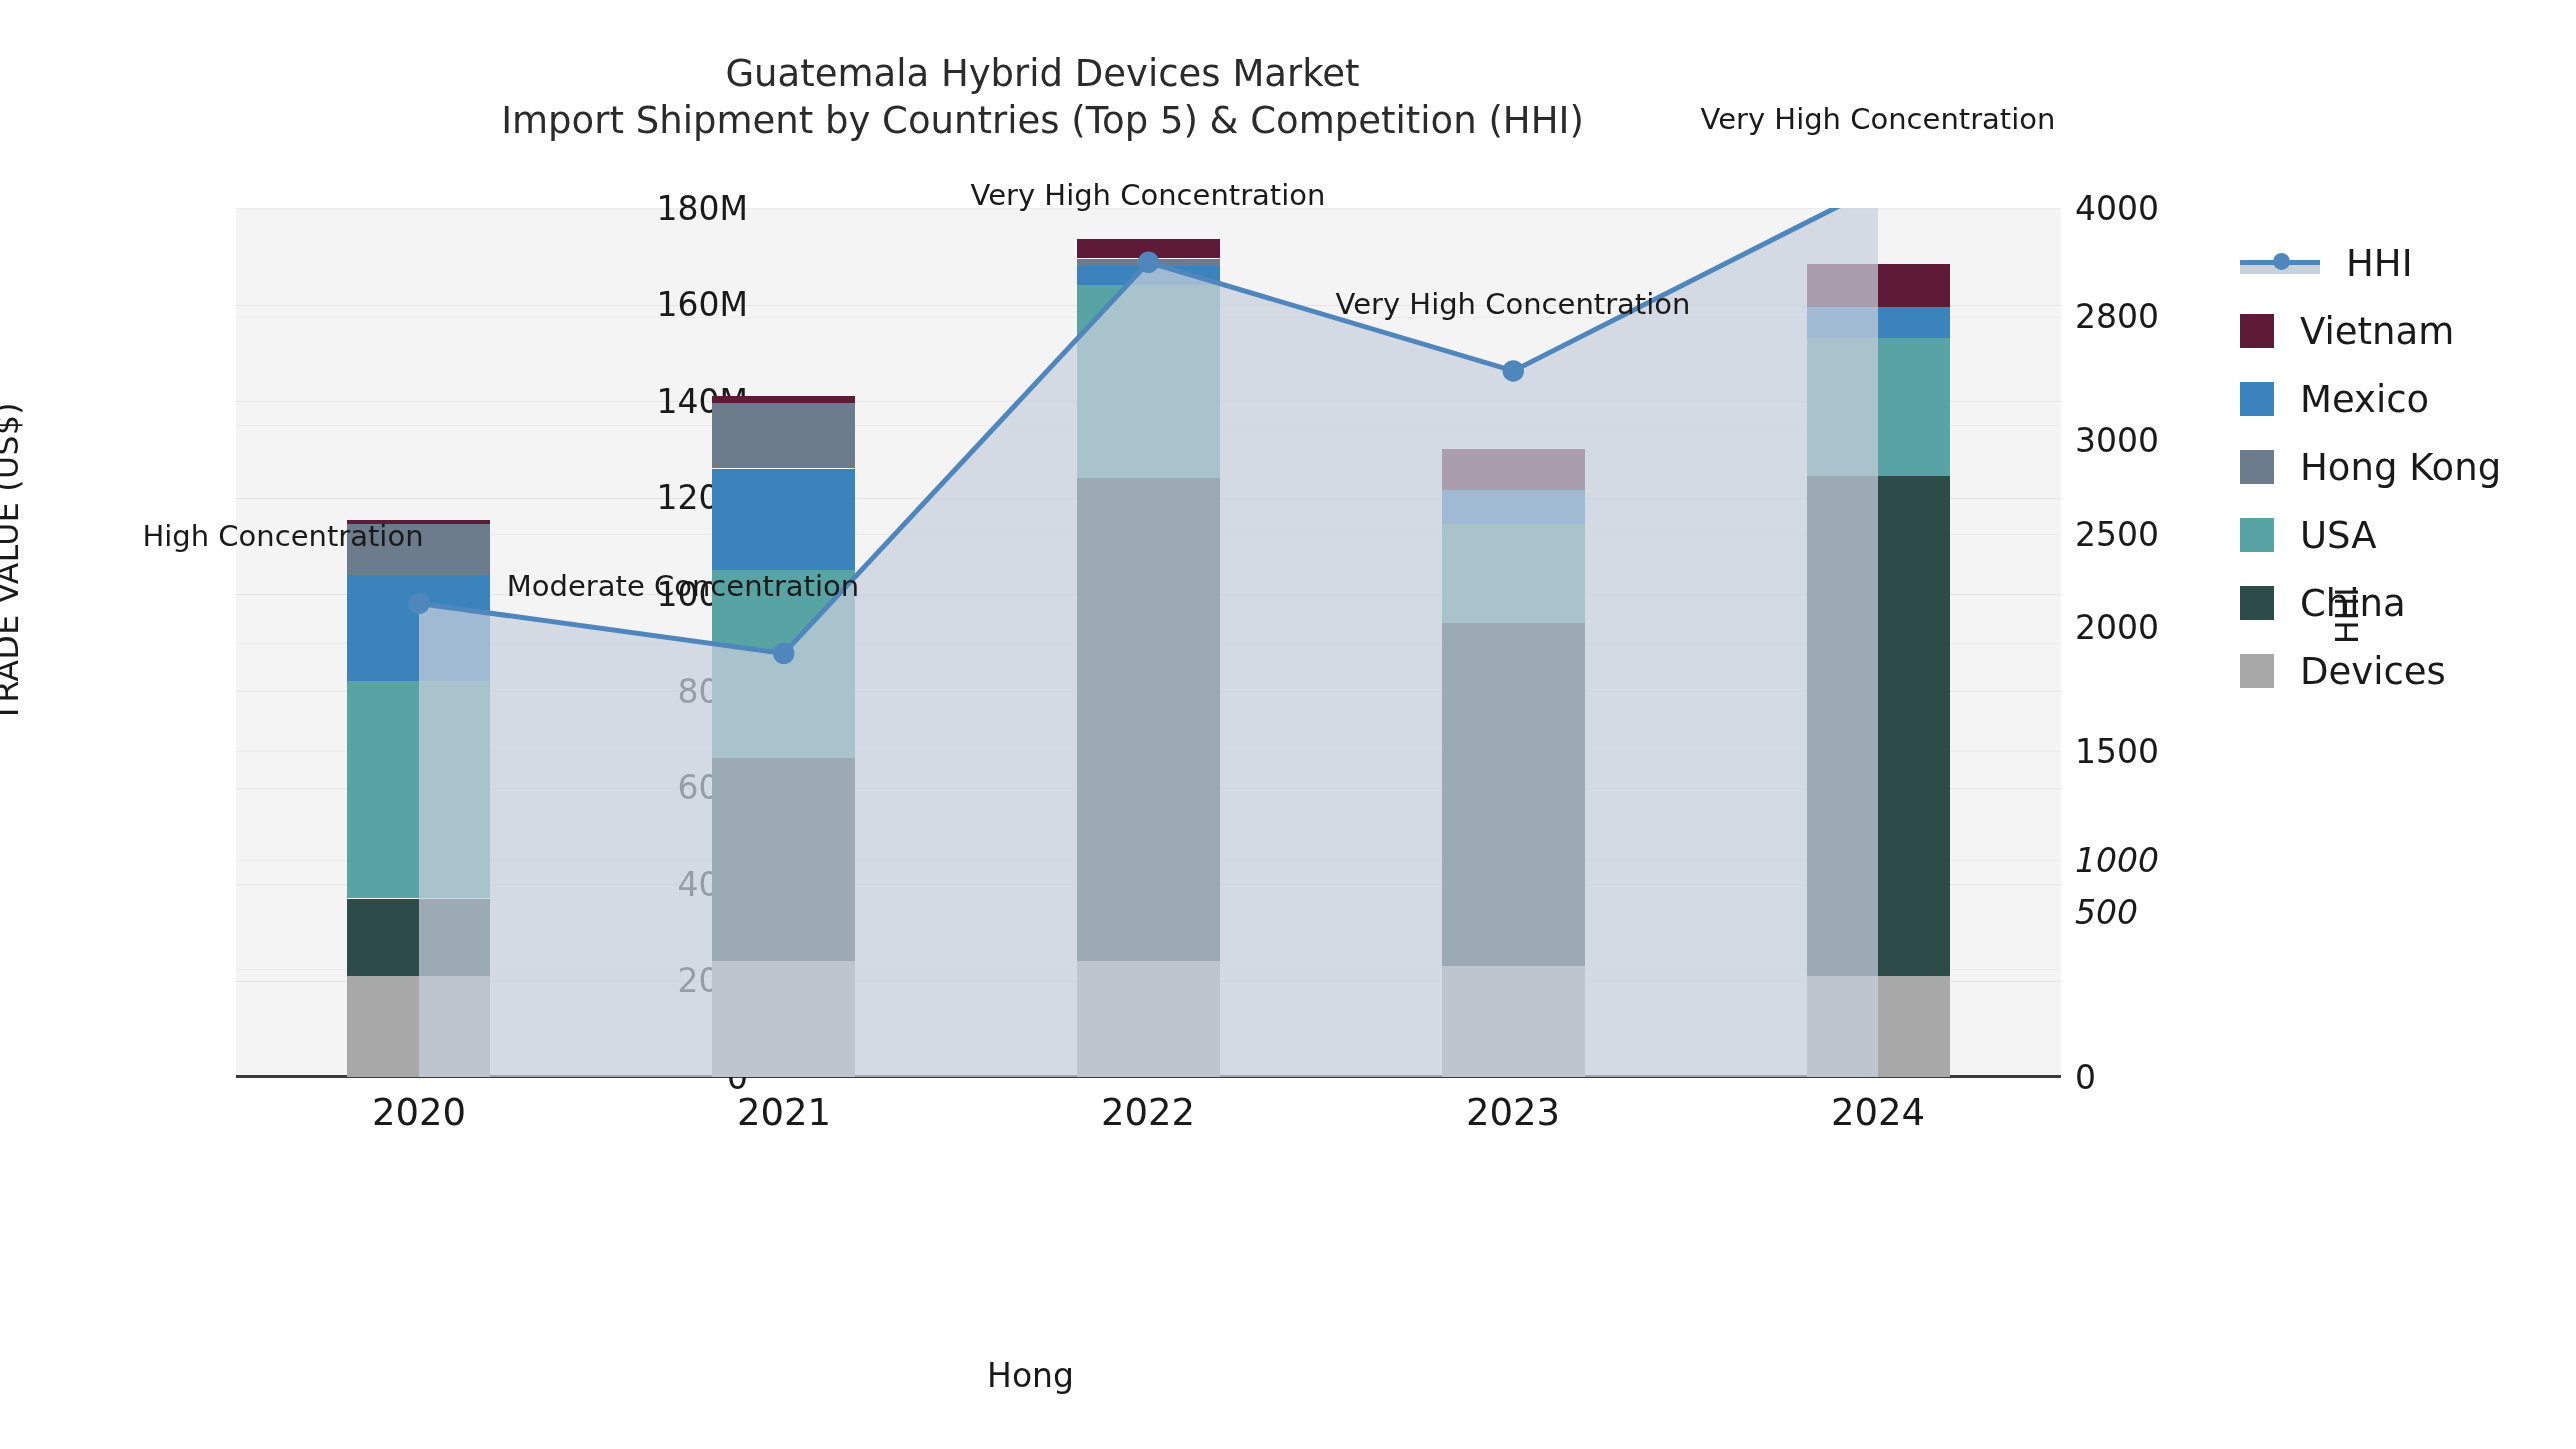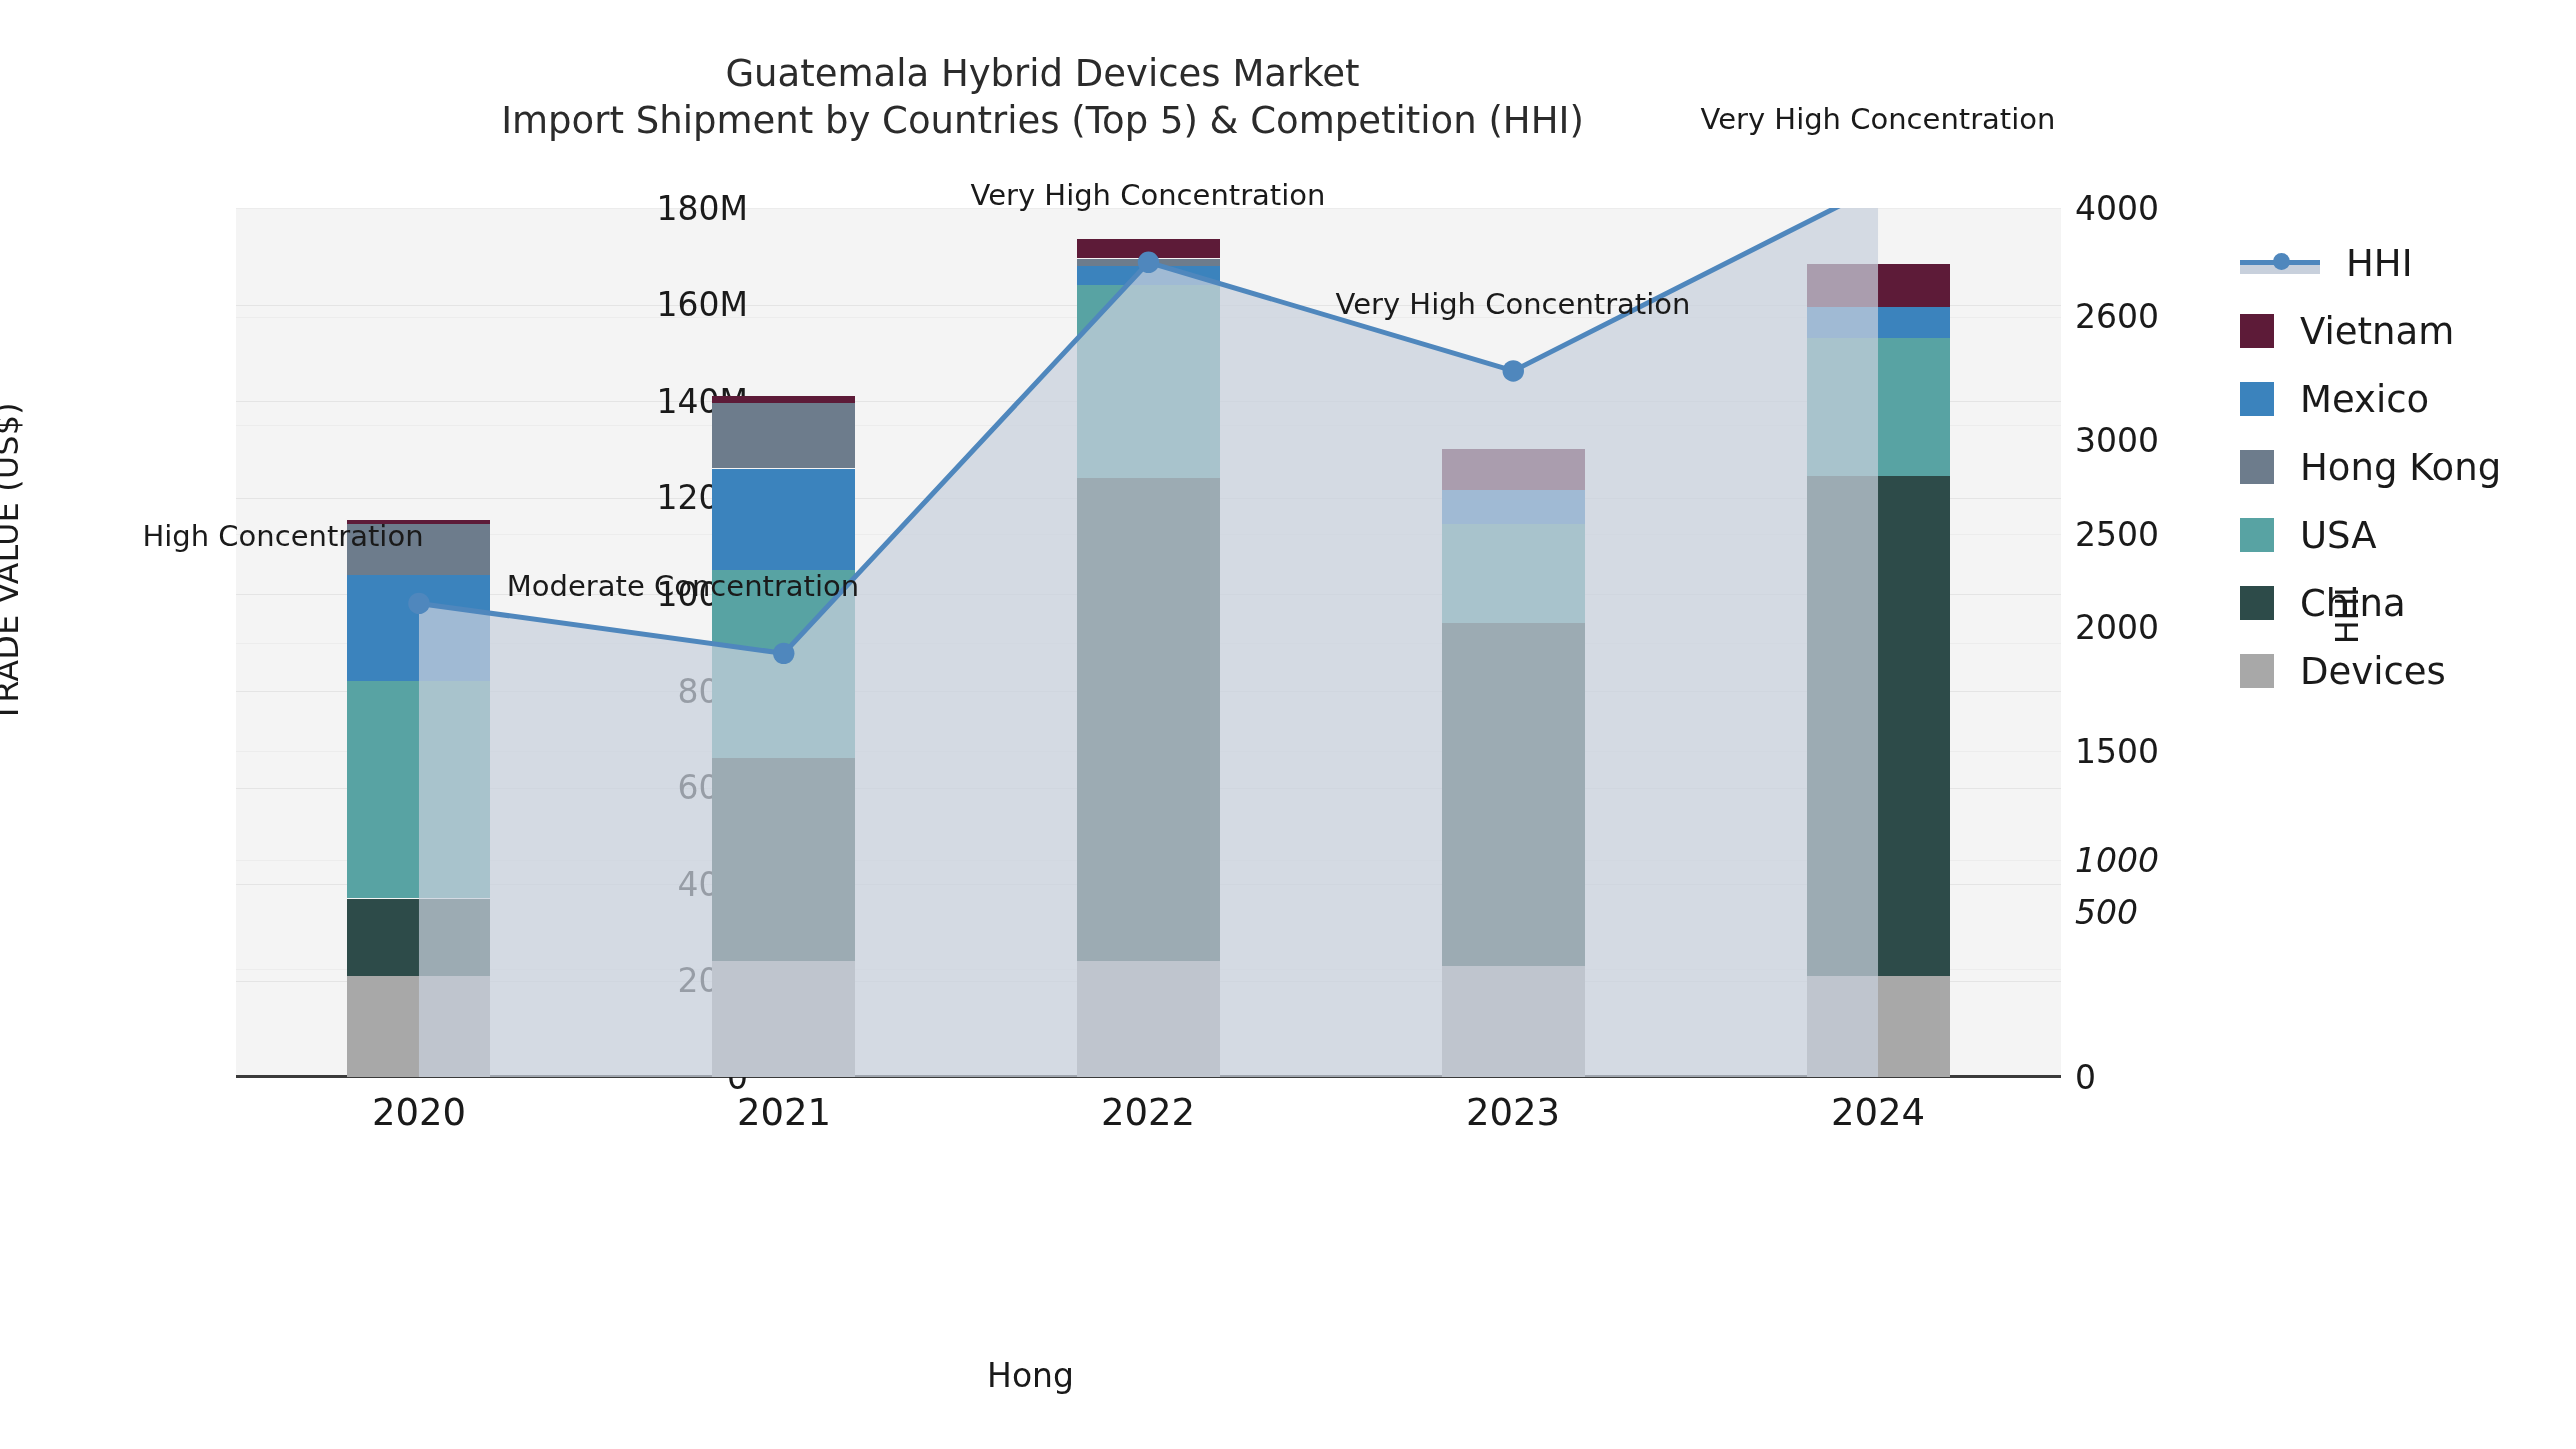--- a/index.html
+++ b/index.html
@@ -145,21 +145,21 @@
       <div class="ytick-l" style="top: 208px;">180M</div>
     </div>
   <div id="ticks-right">
       <div class="ytick-r" style="top: 1077px;">0</div>
       <div class="ytick-r" style="top: 912px; font-style: italic;">500</div>
       <div class="ytick-r" style="top: 860px; font-style: italic;">1000</div>
       <div class="ytick-r" style="top: 751px;">1500</div>
       <div class="ytick-r" style="top: 627px;">2000</div>
       <div class="ytick-r" style="top: 534px;">2500</div>
       <div class="ytick-r" style="top: 440px;">3000</div>
-      <div class="ytick-r" style="top: 316px;">2600</div>
+      <div class="ytick-r" style="top: 316px;">2800</div>
       <div class="ytick-r" style="top: 208px;">4000</div>
     </div>
   <div id="ticks-x">
       <div class="xtick" style="left: 419px;">2020</div>
       <div class="xtick" style="left: 784px;">2021</div>
       <div class="xtick" style="left: 1148px;">2022</div>
       <div class="xtick" style="left: 1513px;">2023</div>
       <div class="xtick" style="left: 1878px;">2024</div>
     </div>
 

